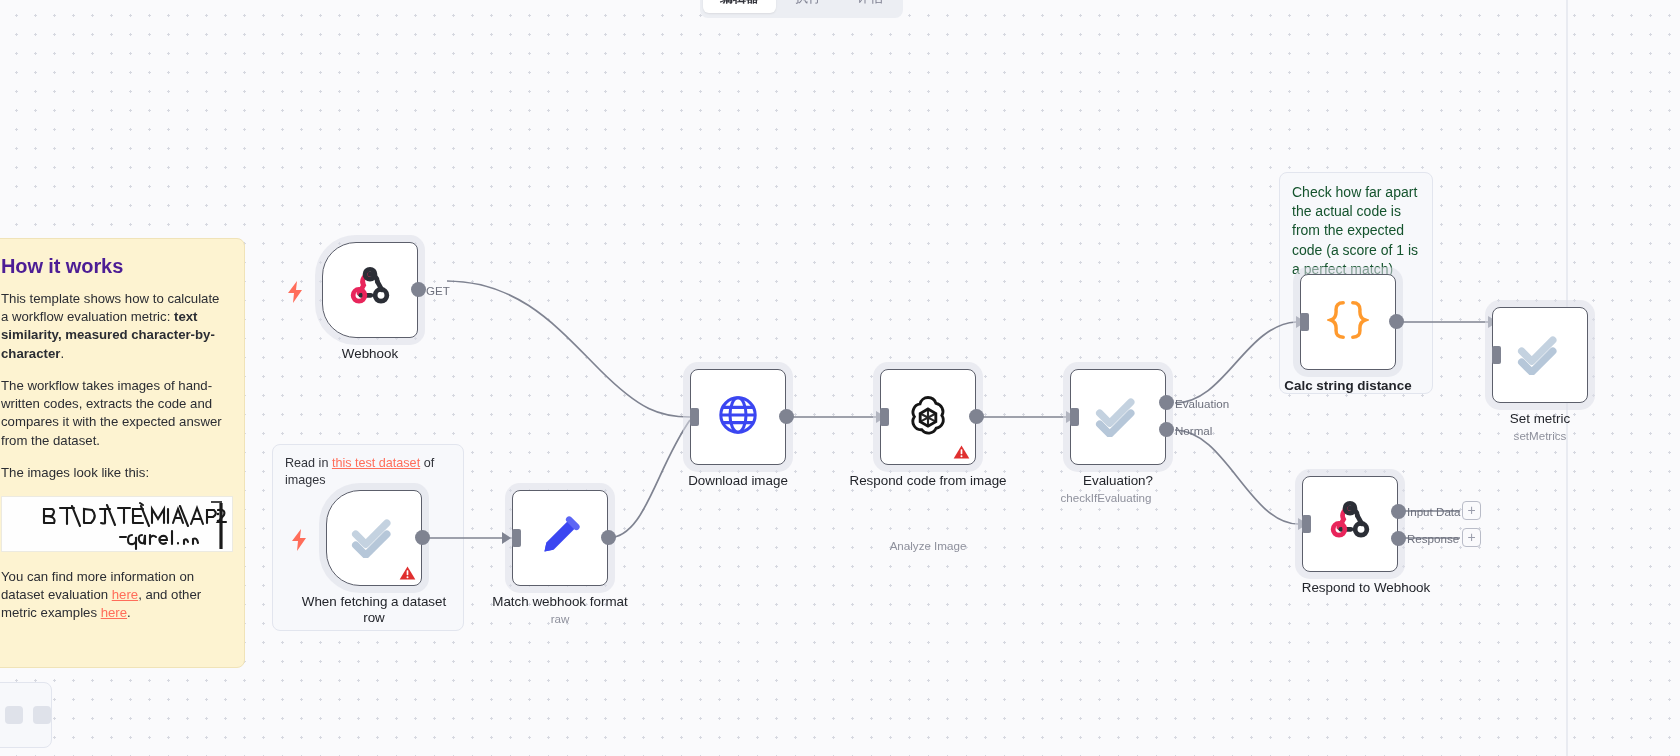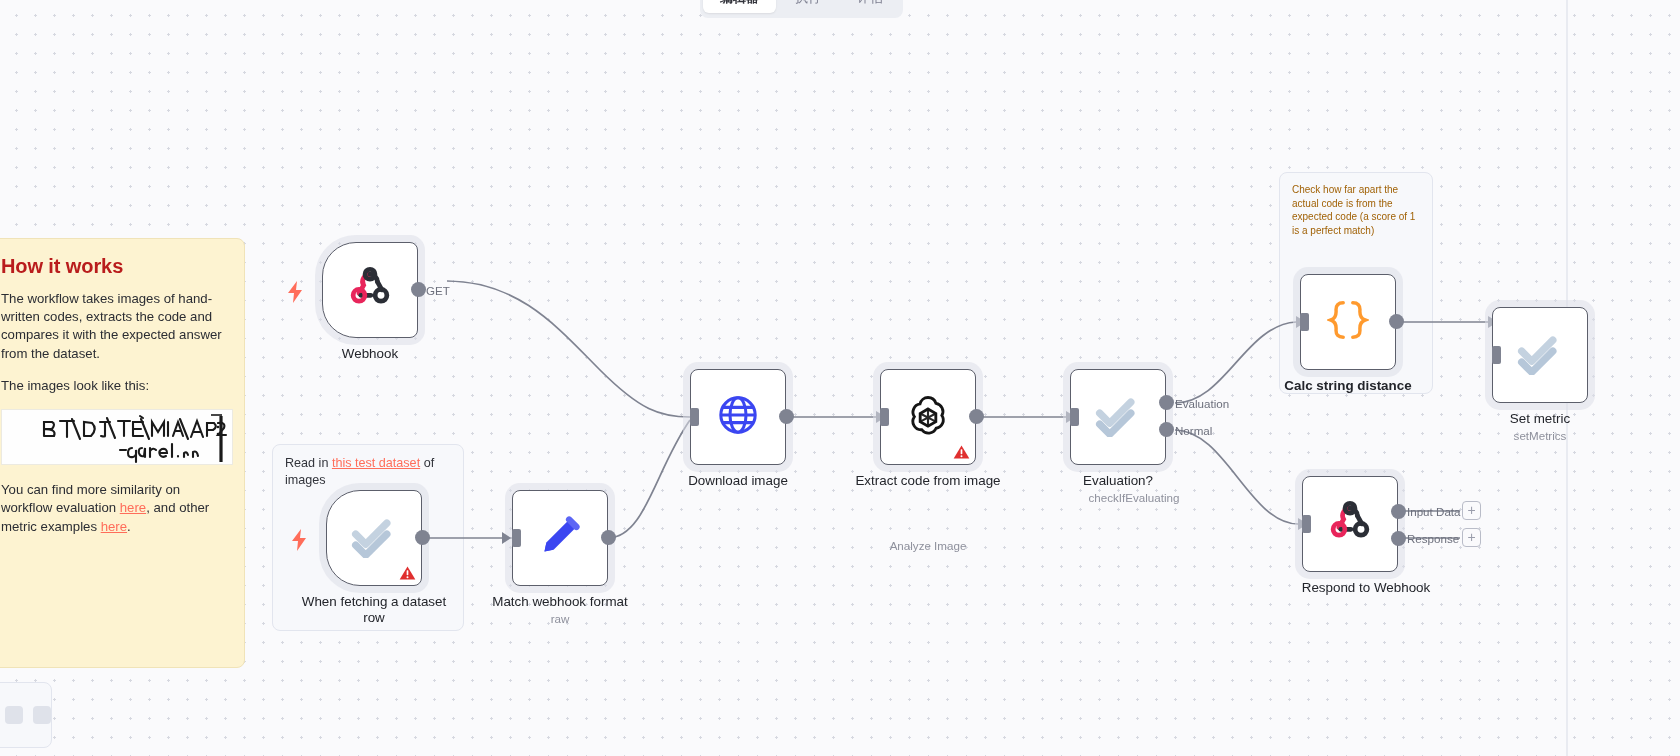--- a/index.html
+++ b/index.html
@@ -61,21 +61,21 @@
   #sticky-howitworks {
     left: -20px; top: 238px;
     width: 265px; height: 430px;
     padding: 16px 20px;
     overflow: hidden;
   }
   #sticky-howitworks h2 {
     margin: 0 0 12px 0;
     font-size: 20px;
     font-weight: 700;
-    color: #b91c1c;
+    color: #4c1d95;
     letter-spacing: -0.1px;
   }
   #sticky-howitworks p {
     margin: 0 0 14px 0;
     font-size: 13.2px;
     line-height: 1.38;
     color: #2b2d33;
   }
   #sticky-howitworks b { font-weight: 700; }
   .lnk { color: #ff6d5a; text-decoration: underline; }
@@ -105,21 +105,21 @@
   
   #sticky-calc {
     left: 1279px; top: 172px;
     width: 154px; height: 222px;
     background: #f7f8fb;
     border: 1px solid #e2e5ee;
     padding: 10px 12px 0 12px;
     z-index: 1;
   }
   #sticky-calc p {
-    margin: 0; font-size: 10px; line-height: 1.37; color: #a16207;
+    margin: 0; font-size: 14px; line-height: 1.37; color: #14532d;
   }
 
   
   #wires { position: absolute; left: 0; top: 0; width: 1680px; height: 756px; z-index: 3; pointer-events: none; }
 
   
   .node {
     position: absolute;
     z-index: 6;
   }
@@ -253,20 +253,21 @@
   <div id="right-edge-line"></div>
 
   <div id="tabbar">
     <div class="tab active">编辑器</div>
     <div class="tab">执行</div>
     <div class="tab">评估</div>
   </div>
 
   <div class="sticky" id="sticky-howitworks">
     <h2>How it works</h2>
+    <p><span>This template shows how to calculate a workflow evaluation metric: </span><b>text similarity, measured character-by-character</b><span>.</span></p>
     <p>The workflow takes images of hand-written codes, extracts the code and compares it with the expected answer from the dataset.</p>
     <p>The images look like this:</p>
     <div class="note-img">
       <svg width="232" height="56" viewBox="0 0 232 56">
         <g stroke="#1a1a1a" stroke-width="2.1" fill="none" stroke-linecap="round">
           <path d="M42 26 L42 12 L50 12 Q54 14 50 19 L42 19 Q55 19 52 26 L42 26"></path>
           <path d="M58 11 L72 11 M65 11 L65 27"></path>
           <path d="M78 29 L70 9"></path>
           <path d="M82 26 L82 12 L90 13 Q96 19 89 26 L82 26"></path>
           <path d="M98 12 L108 12 M103 12 L103 26 Q103 27 99 26"></path>
@@ -291,21 +292,21 @@
           <path d="M176 46 L176 46.5"></path>
           <path d="M182 43 L182 47 M182 43 Q185 41 186 45"></path>
           <path d="M191 42 L191 47 M191 42 Q195 40 196 46"></path>
         </g>
         <path d="M219 6 L219 52" stroke="#1a1a1a" stroke-width="3.2" fill="none"></path>
         <path d="M209 5 L220 5" stroke="#1a1a1a" stroke-width="1.6" fill="none"></path>
         <circle cx="216" cy="17" r="1.3" fill="#1a1a1a"></circle>
         <circle cx="216" cy="24" r="1.3" fill="#1a1a1a"></circle>
       </svg>
     </div>
-    <p><span>You can find more similarity on workflow evaluation </span><span class="lnk">here</span><span>, and other metric examples </span><span class="lnk">here</span><span>.</span></p>
+    <p><span>You can find more information on dataset evaluation </span><span class="lnk">here</span><span>, and other metric examples </span><span class="lnk">here</span><span>.</span></p>
   </div>
 
   <div class="sticky" id="sticky-dataset">
     <p><span>Read in </span><span class="lnk">this test dataset</span><span> of images</span></p>
   </div>
 
   <div class="sticky" id="sticky-calc">
     <p>Check how far apart the actual code is from the expected code (a score of 1 is a perfect match)</p>
   </div>
 
@@ -437,40 +438,40 @@
       </span>
       <span class="warn">
         <svg width="17" height="16" viewBox="0 0 18 16">
           <path d="M9 1 L17.3 15 L0.7 15 Z" fill="#e02f2f"></path>
           <rect x="8.1" y="5" width="1.8" height="5.3" fill="#fff" rx="0.8"></rect>
           <circle cx="9" cy="12.4" r="1.05" fill="#fff"></circle>
         </svg>
       </span>
     </div>
     <div class="port-out" style="left:89px; top:40px;"></div>
-    <div class="node-label" style="left:48px;">Extract code from image</div>
+    <div class="node-label" style="left:48px;">Respond code from image</div>
     <div class="node-sublabel" style="left:48px;margin-top:48px;">Analyze Image</div>
   </div>
 
   <div class="node" style="left:1070px; top:369px;">
     <div class="port-in" style="left:0px; top:39px;"></div>
     <div class="node-box">
       <span>
         <svg width="48" height="44" viewBox="0 0 52 48">
           <path d="M6 22 L17 33 L40 10" stroke="#c4d2e0" stroke-width="8" fill="none" stroke-linecap="round" stroke-linejoin="round"></path>
           <path d="M6 34 L17 45 L40 22" stroke="#b6c7d9" stroke-width="8" fill="none" stroke-linecap="round" stroke-linejoin="round"></path>
         </svg>
       </span>
     </div>
     <div class="port-out" style="left:89px; top:26px;"></div>
     <div class="port-label" style="left:105px; top:28px;">Evaluation</div>
     <div class="port-out" style="left:89px; top:53px;"></div>
     <div class="port-label" style="left:105px; top:55px;">Normal</div>
     <div class="node-label" style="left:48px;">Evaluation?</div>
-    <div class="node-sublabel" style="left:64px;">checkIfEvaluating</div>
+    <div class="node-sublabel" style="left:36px;">checkIfEvaluating</div>
   </div>
 
   <div class="node" style="left:1300px; top:274px;font-weight:bold;">
     <div class="port-in" style="left:0px; top:39px;"></div>
     <div class="node-box">
       <span>
         <svg width="42" height="44" viewBox="0 0 44 46">
           <path d="M17 5 Q9 5 9.5 13 Q10 21 4 23 Q10 25 9.5 33 Q9 41 17 41" fill="none" stroke="#ff9a2e" stroke-width="3.6" stroke-linecap="round"></path>
           <path d="M27 5 Q35 5 34.5 13 Q34 21 40 23 Q34 25 34.5 33 Q35 41 27 41" fill="none" stroke="#ff9a2e" stroke-width="3.6" stroke-linecap="round"></path>
         </svg>

